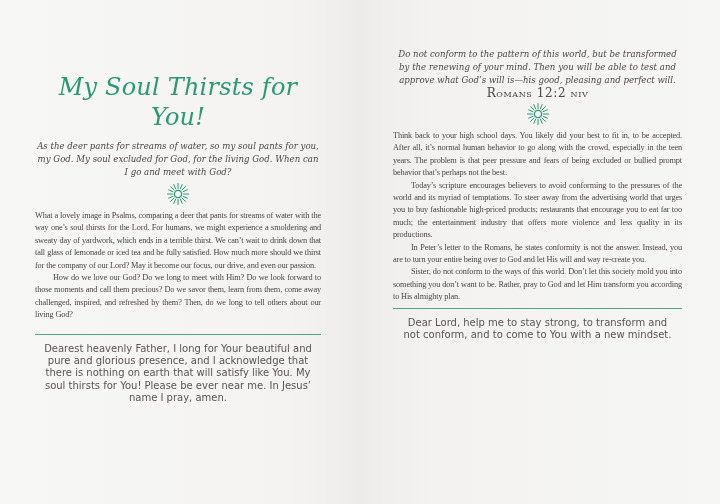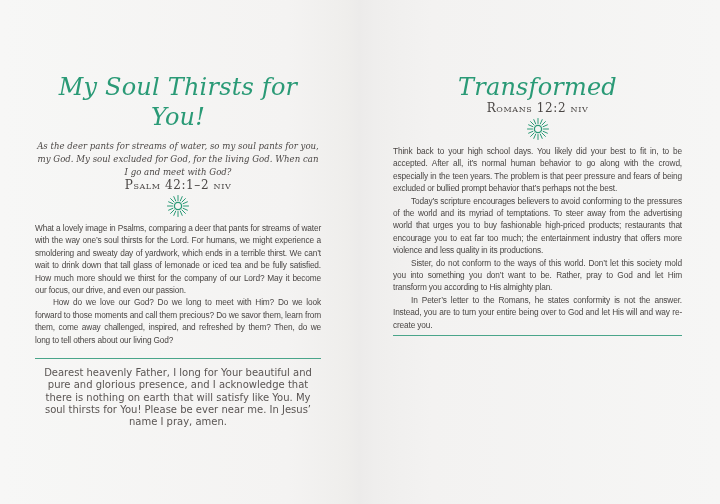--- a/index.html
+++ b/index.html
@@ -54,21 +54,21 @@
       font-variant: small-caps;
       margin-top: 1px;
     }
     .sun {
       display: block;
       margin: 3px auto 0 auto;
       width: 24px; height: 24px;
     }
     .body {
       margin-top: 4px;
-      font-family: Liberation Sans, sans-serif;
+      font-family: Liberation Serif, serif;
       font-size: 8.3px;
       line-height: 12.4px;
       text-align: justify;
       color: #4a4644;
       letter-spacing: -0.15px;
     }
     .body p { margin: 0; }
     .body p.indent { text-indent: 18px; }
     .rule {
       height: 1px;
@@ -98,21 +98,20 @@
   </style>
 </head>
 <body>
 
 <div class="spread">
 
   <div class="page page-left">
     <div class="content">
       <h1 class="title">My Soul Thirsts for You!</h1>
       <div class="verse">As the deer pants for streams of water, so my soul pants for you, my God. My soul excluded for God, for the living God. When can I go and meet with God?</div>
-      <div class="ref">Psalm 42:1–2 niv</div>
       <svg class="sun" viewBox="0 0 24 24">
         <circle cx="12" cy="12" r="3.6" fill="none" stroke="#2a9a76" stroke-width="1.3"></circle>
         <g stroke="#2a9a76" stroke-width="1" stroke-linecap="round">
           <line x1="12" y1="1.5" x2="12" y2="6.5"></line>
           <line x1="12" y1="17.5" x2="12" y2="22.5"></line>
           <line x1="1.5" y1="12" x2="6.5" y2="12"></line>
           <line x1="17.5" y1="12" x2="22.5" y2="12"></line>
           <line x1="4.6" y1="4.6" x2="8.1" y2="8.1"></line>
           <line x1="15.9" y1="15.9" x2="19.4" y2="19.4"></line>
           <line x1="19.4" y1="4.6" x2="15.9" y2="8.1"></line>
@@ -132,21 +131,21 @@
         <p class="indent">How do we love our God? Do we long to meet with Him? Do we look forward to those moments and call them precious? Do we savor them, learn from them, come away challenged, inspired, and refreshed by them? Then, do we long to tell others about our living God?</p>
       </div>
       <div class="rule"></div>
       <div class="prayer">Dearest heavenly Father, I long for Your beautiful and pure and glorious presence, and I acknowledge that there is nothing on earth that will satisfy like You. My soul thirsts for You! Please be ever near me. In Jesus’ name I pray, amen.</div>
     </div>
     <div class="page-num">14</div>
   </div>
 
   <div class="page page-right">
     <div class="content">
-      <h1 class="title">Transformed</h1>
+      <div class="verse">Do not conform to the pattern of this world, but be transformed by the renewing of your mind. Then you will be able to test and approve what God’s will is—his good, pleasing and perfect will.</div>
       <div class="ref">Romans 12:2 niv</div>
       <svg class="sun" viewBox="0 0 24 24">
         <circle cx="12" cy="12" r="3.6" fill="none" stroke="#2a9a76" stroke-width="1.3"></circle>
         <g stroke="#2a9a76" stroke-width="1" stroke-linecap="round">
           <line x1="12" y1="1.5" x2="12" y2="6.5"></line>
           <line x1="12" y1="17.5" x2="12" y2="22.5"></line>
           <line x1="1.5" y1="12" x2="6.5" y2="12"></line>
           <line x1="17.5" y1="12" x2="22.5" y2="12"></line>
           <line x1="4.6" y1="4.6" x2="8.1" y2="8.1"></line>
           <line x1="15.9" y1="15.9" x2="19.4" y2="19.4"></line>
@@ -158,21 +157,22 @@
           <line x1="16.2" y1="21.4" x2="14.3" y2="17.1"></line>
           <line x1="2.6" y1="7.8" x2="6.9" y2="9.7"></line>
           <line x1="2.6" y1="16.2" x2="6.9" y2="14.3"></line>
           <line x1="21.4" y1="7.8" x2="17.1" y2="9.7"></line>
           <line x1="21.4" y1="16.2" x2="17.1" y2="14.3"></line>
         </g>
       </svg>
       <div class="body">
         <p>Think back to your high school days. You likely did your best to fit in, to be accepted. After all, it’s normal human behavior to go along with the crowd, especially in the teen years. The problem is that peer pressure and fears of being excluded or bullied prompt behavior that’s perhaps not the best.</p>
         <p class="indent">Today’s scripture encourages believers to avoid conforming to the pressures of the world and its myriad of temptations. To steer away from the advertising world that urges you to buy fashionable high-priced products; restaurants that encourage you to eat far too much; the entertainment industry that offers more violence and less quality in its productions.</p>
+        <p class="indent">In Peter’s letter to the Romans, he states conformity is not the answer. Instead, you are to turn your entire being over to God and let His will and way re-create you.</p>
         <p class="indent">Sister, do not conform to the ways of this world. Don’t let this society mold you into something you don’t want to be. Rather, pray to God and let Him transform you according to His almighty plan.</p>
-        <p class="indent">In Peter’s letter to the Romans, he states conformity is not the answer. Instead, you are to turn your entire being over to God and let His will and way re-create you.</p>
       </div>
       <div class="rule"></div>
+      <div class="prayer">Dear Lord, help me to stay strong, to transform and not conform, and to come to You with a new mindset.</div>
     </div>
     <div class="page-num">15</div>
   </div>
 
 </div>
 
 </body></html>

